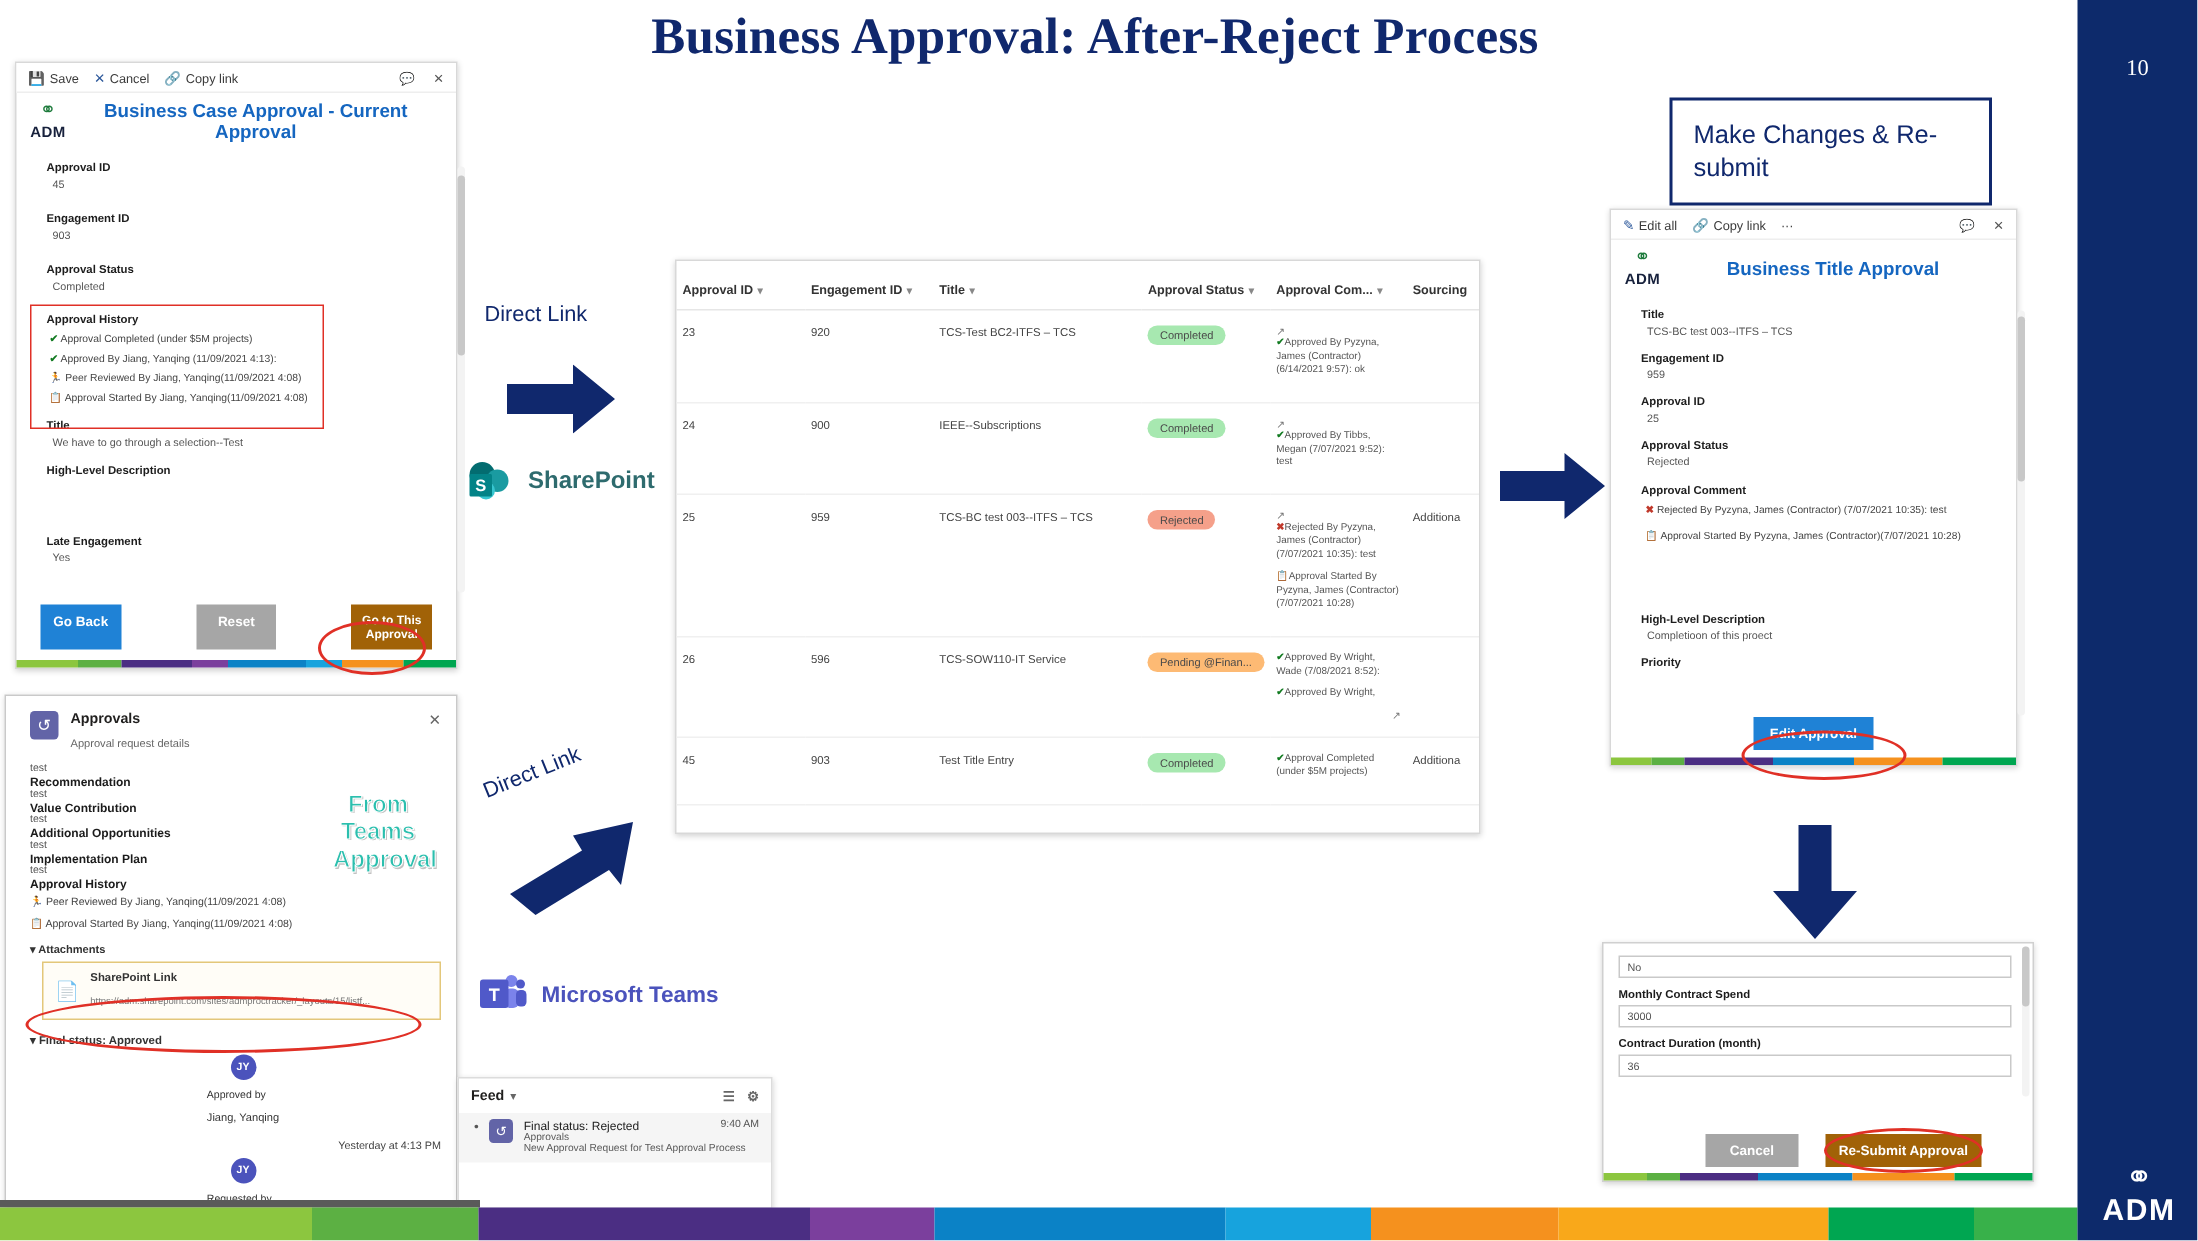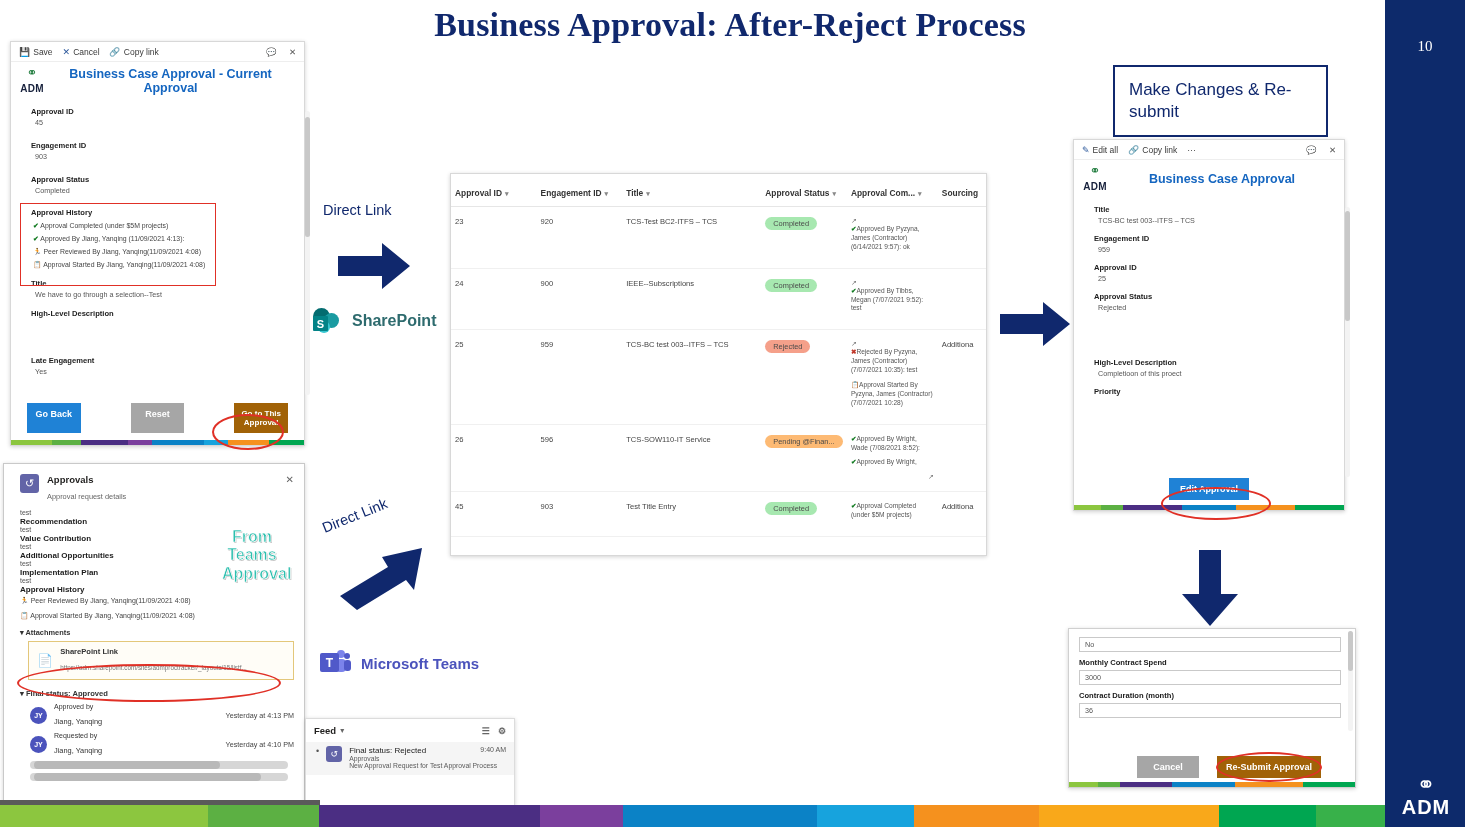--- a/index.html
+++ b/index.html
@@ -156,21 +156,21 @@
   .tm-x { margin-left:auto; color:#666; font-size:10px; }
   .tm-body { padding: 0 10px 0 16px; }
   .tm-k { font-size:8px; font-weight:bold; color:#1b1b1b; margin-top:1px; }
   .tm-v { font-size:7px; color:#555; }
   .tm-hist { font-size:7px; color:#444; margin:3px 0; }
   .attach-h { font-size:7.4px; font-weight:bold; color:#333; margin:8px 0 4px 0; }
   .attach-box { border:1px solid #e3c77a; background:#fffdf7; padding:5px 8px; display:flex; gap:7px; align-items:center; margin-left:8px; }
   .attach-title { font-size:7.6px; font-weight:bold; color:#333; }
   .attach-url { font-size:6.3px; color:#777; }
   .final-h { font-size:7.6px; font-weight:bold; color:#333; margin:9px 0 5px 0; }
-  .person { display:flex; align-items:center; gap:7px; margin:4px 0 4px 10px; }
+  .person { display:flex; align-items:center; gap:7px; margin:4px 0 4px 10px;flex-direction:column; }
   .avatar { width:17px; height:17px; border-radius:50%; background:#4b53bc; color:#fff; font-size:7px;
             display:flex; align-items:center; justify-content:center; font-weight:bold; }
   .p-role { font-size:7px; color:#333; }
   .p-name { font-size:7.4px; color:#333; }
   .p-time { margin-left:auto; font-size:7.2px; color:#444; }
   .hscroll { height:8px; background:#d6d6d6; border-radius:4px; margin:4px 6px 3px 10px; position:relative; }
   .hscroll b { position:absolute; left:4px; top:0; height:100%; background:#b9b9b9; border-radius:4px; display:block; }
 
   
   #feed-card { left:305px; top:718px; width:210px; height:88px; border:1px solid #dcdcdc; }
@@ -440,32 +440,43 @@
       <span class="cmd-right">
         <span>💬</span>
         <span>✕</span>
       </span>
     </div>
     <div class="app-head">
       <span class="app-logo">
         <span class="leaf">⚭</span>
         <span class="nm">ADM</span>
       </span>
-      <span class="app-title">Business Case Approval</span>
+      <span class="app-title">Business Title Approval</span>
     </div>
     <div style="padding:0 14px 0 20px; position:relative; height:278px;">
       <div>
         <div class="fld-label">Title</div>
         <div class="fld-value">TCS-BC test 003--ITFS – TCS</div>
         <div class="fld-label" style="margin-top:9px">Engagement ID</div>
         <div class="fld-value">959</div>
         <div class="fld-label" style="margin-top:9px">Approval ID</div>
         <div class="fld-value">25</div>
         <div class="fld-label" style="margin-top:9px">Approval Status</div>
         <div class="fld-value">Rejected</div>
+      </div>
+      <div style="margin-top:10px">
+        <div class="fld-label">Approval Comment</div>
+        <div style="font-size:6.8px;color:#444;margin:5px 0 0 3px;line-height:1.4;">
+          <span style="color:#c0392b;font-weight:bold">✖</span>
+          <span>Rejected By Pyzyna, James (Contractor) (7/07/2021 10:35): test</span>
+        </div>
+        <div style="font-size:6.8px;color:#444;margin:7px 0 0 3px;line-height:1.4;">
+          <span style="color:#2b579a">📋</span>
+          <span>Approval Started By Pyzyna, James (Contractor)(7/07/2021 10:28)</span>
+        </div>
       </div>
       <div style="margin-top:46px">
         <div class="fld-label">High-Level Description</div>
         <div class="fld-value">Completioon of this proect</div>
         <div class="fld-label" style="margin-top:9px">Priority</div>
       </div>
       <div class="vscroll" style="top:2px; height:270px; right:-6px;">
         <div class="thumb" style="height:110px; margin-top:4px;"></div>
       </div>
     </div>

